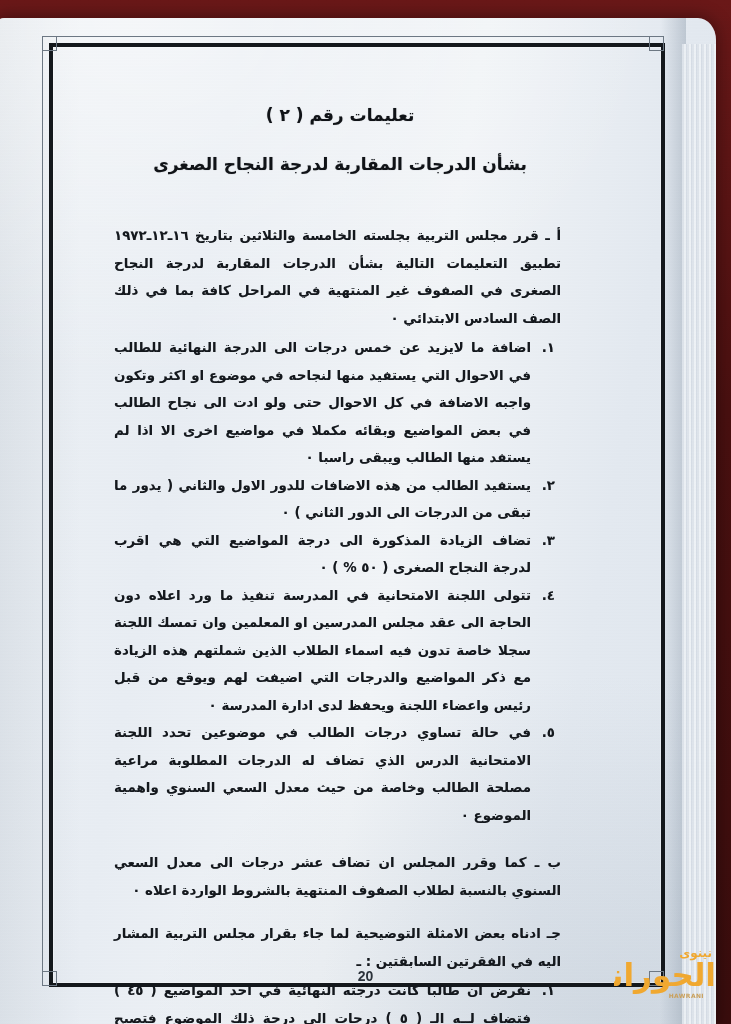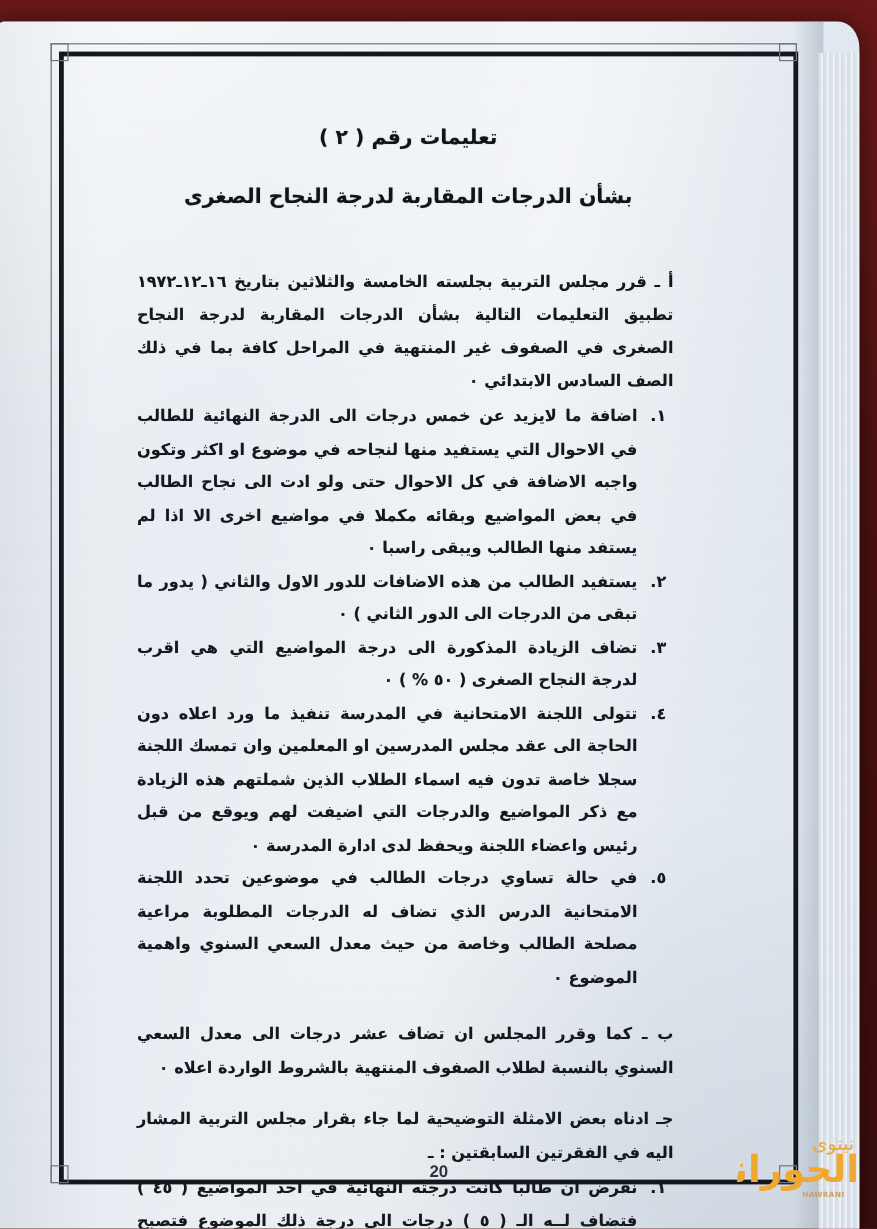--- a/index.html
+++ b/index.html
@@ -194,22 +194,22 @@
     width: 104px;
     height: 66px;
     z-index: 8;
     overflow:hidden;
   }
   .wm-top{
     position:absolute;
     right: 6px;
     top: 2px;
     font-family:"DejaVu Sans", sans-serif;
-    font-weight:normal;
-    font-size: 16px;
+    font-weight:bold;
+    font-size: 12px;
     color:#f0a830;
     letter-spacing:.5px;
     line-height:14px;
   }
   .wm-main{
     position:absolute;
     right: 2px;
     top: 14px;
     font-family:"DejaVu Sans", sans-serif;
     font-weight:bold;

